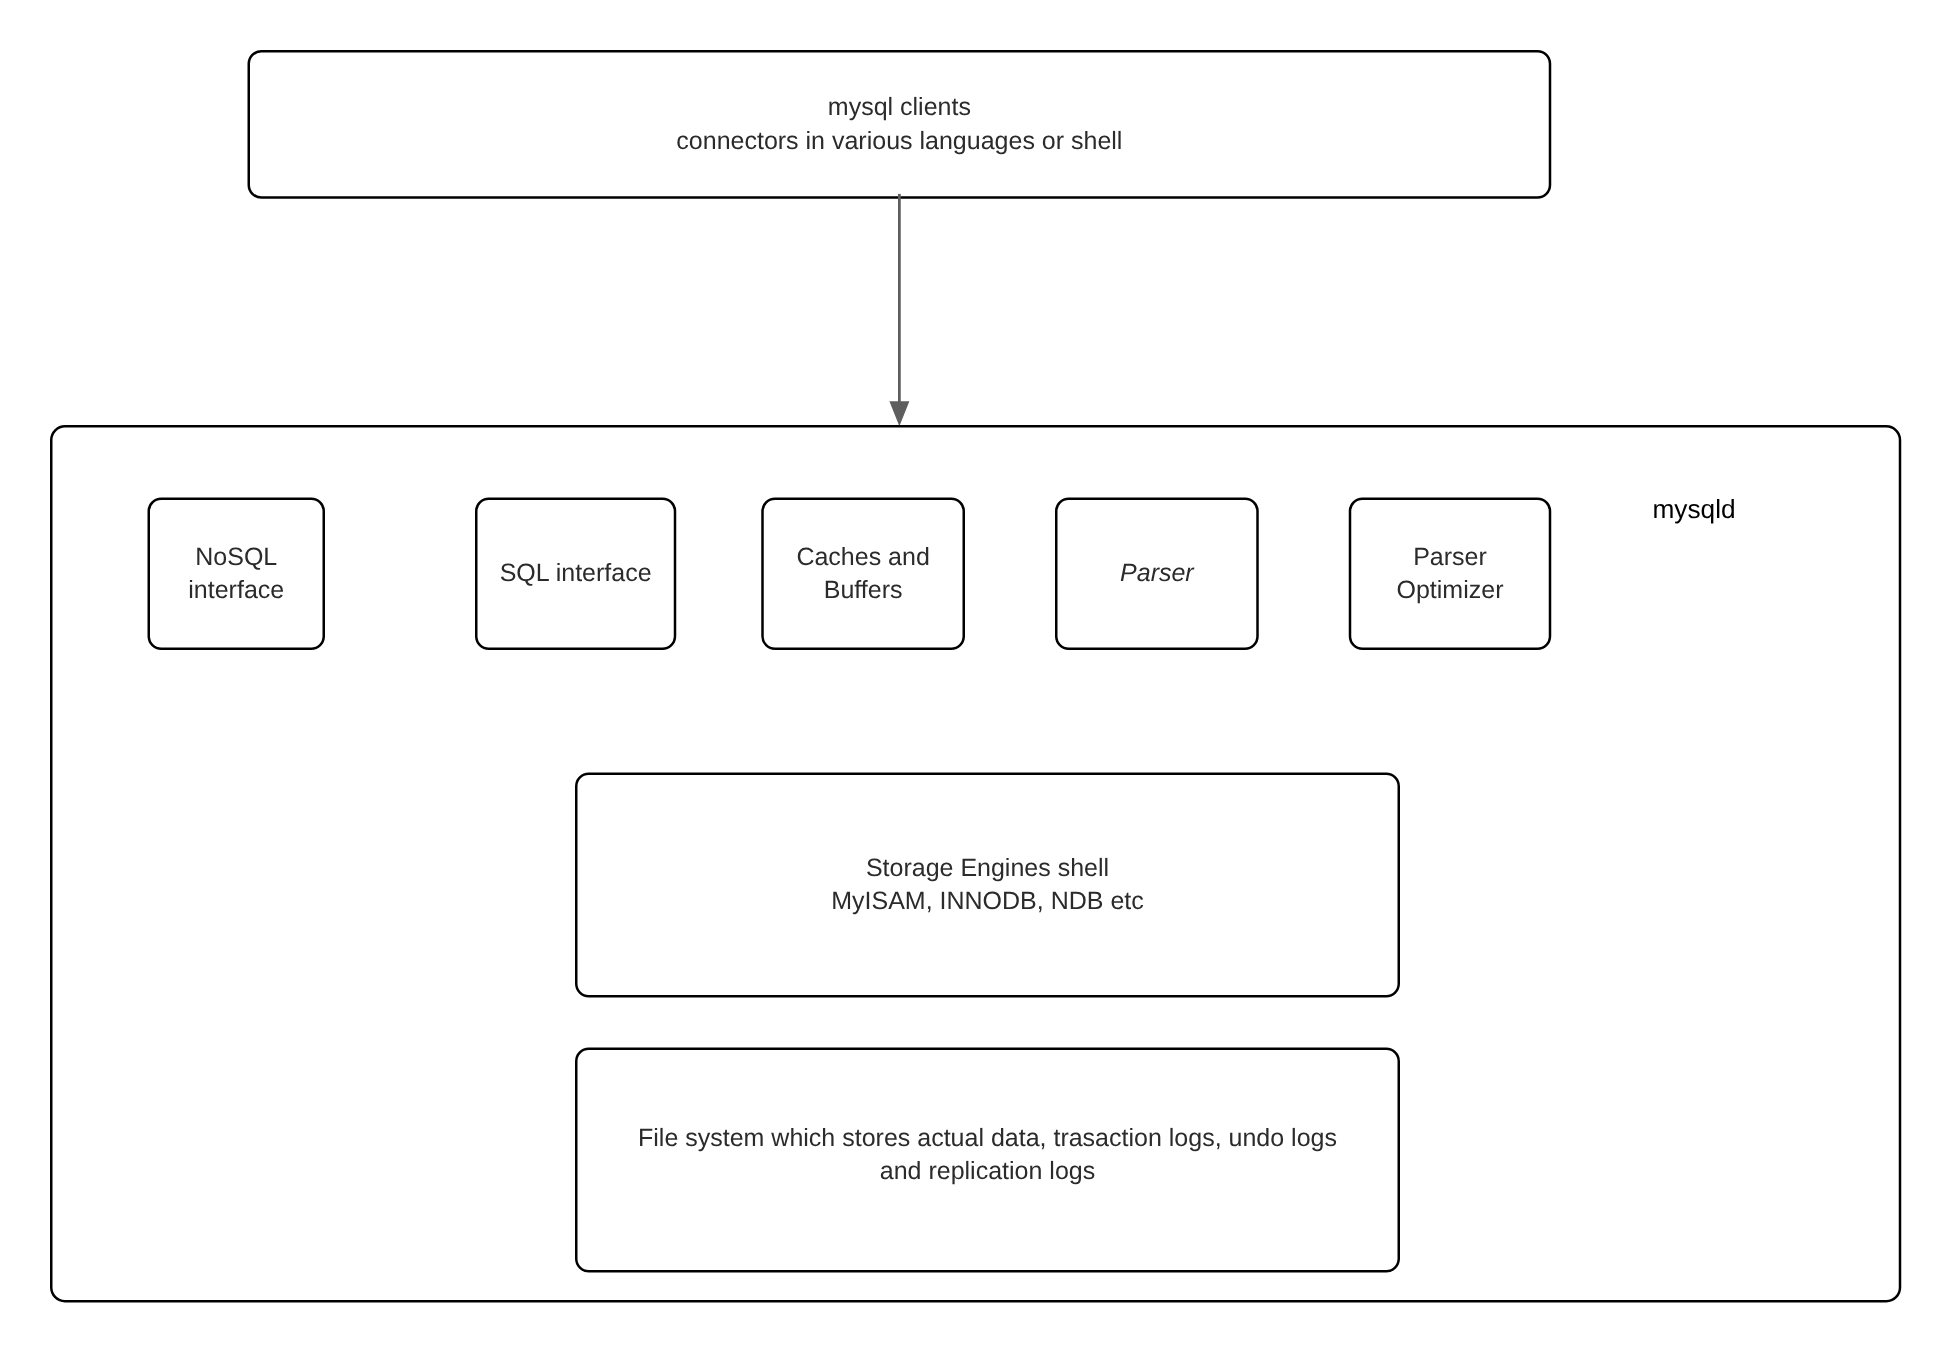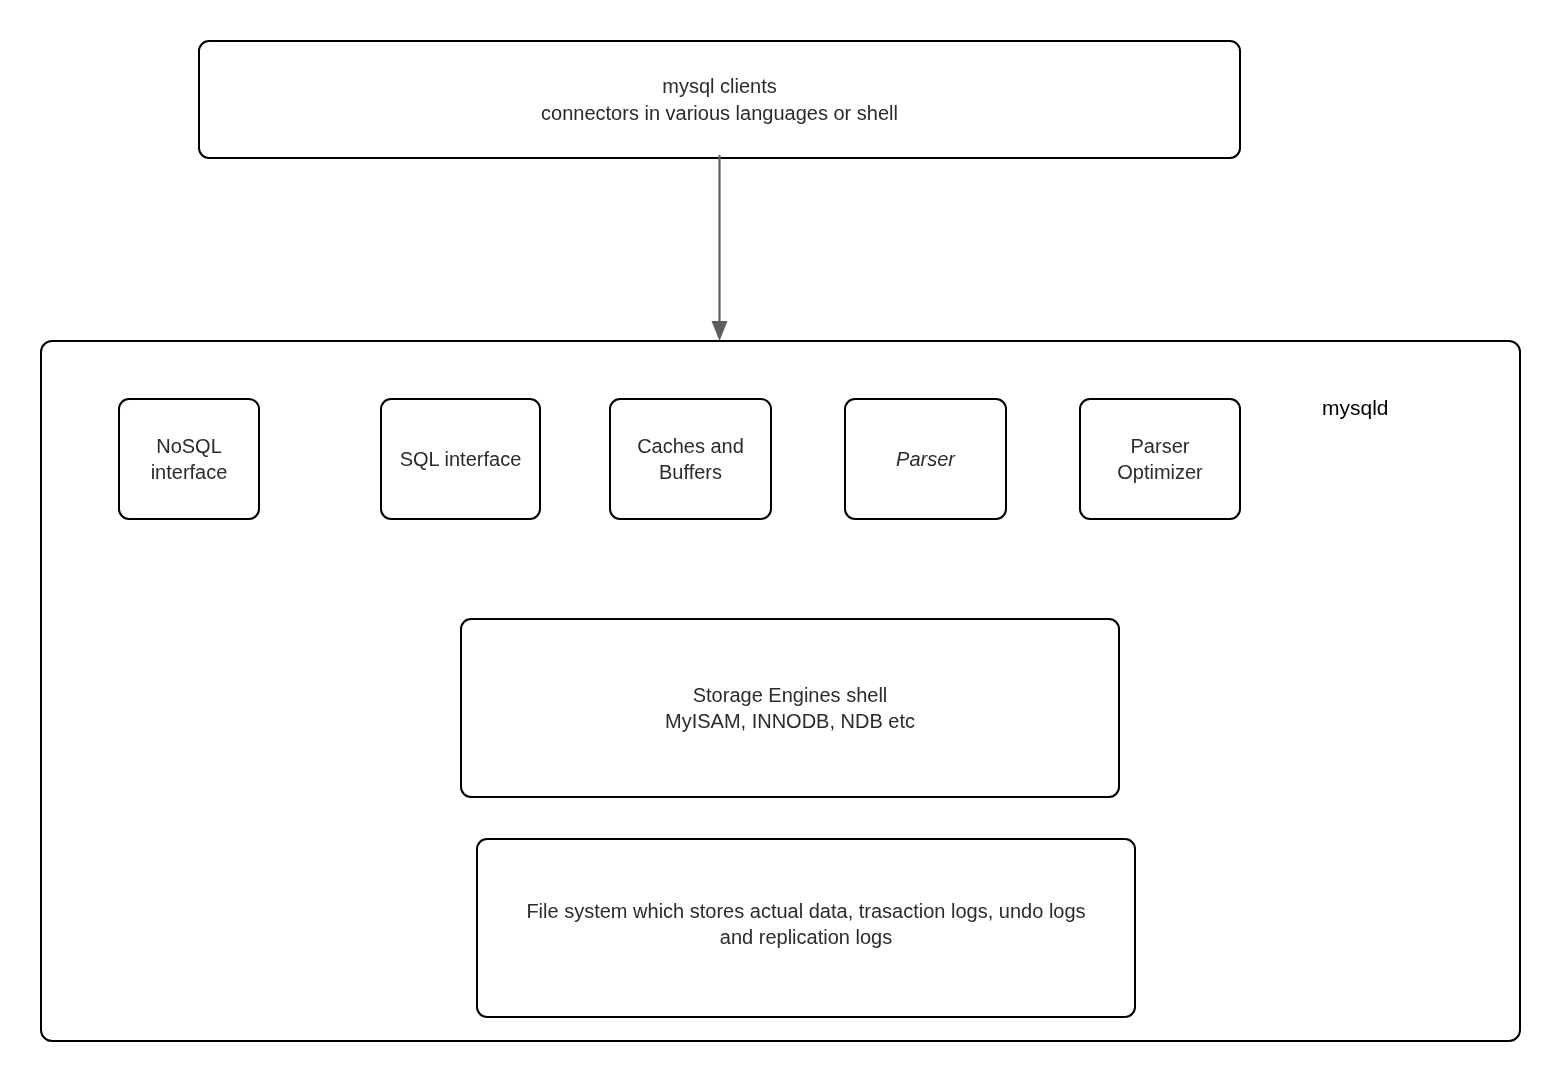--- a/index.html
+++ b/index.html
@@ -72,21 +72,20 @@
   
   #node-storage {
     left: 460px; top: 618px; width: 660px; height: 180px;
     align-items: flex-start;
     padding-top: 62px;
   }
   #node-filesystem {
     left: 460px; top: 838px; width: 660px; height: 180px;
     align-items: flex-start;
     padding-top: 58px;
-    margin-left: 16px;
   }
 
   
   #connector-arrow {
     position: absolute;
     left: 700px;
     top: 155px;
     width: 40px;
     height: 190px;
     overflow: visible;

